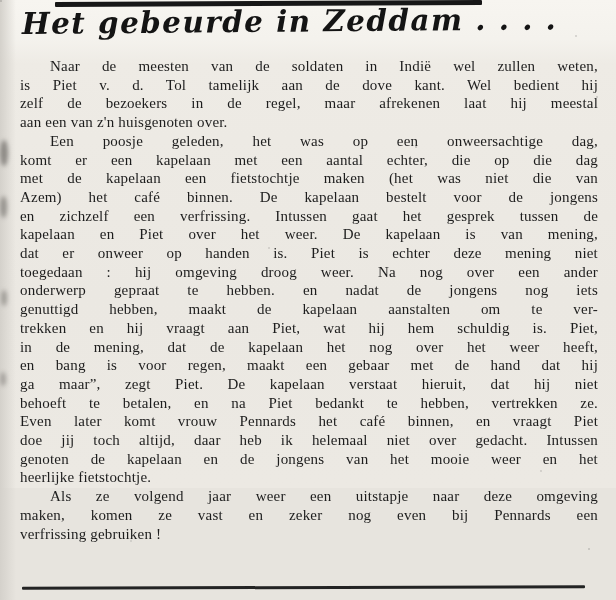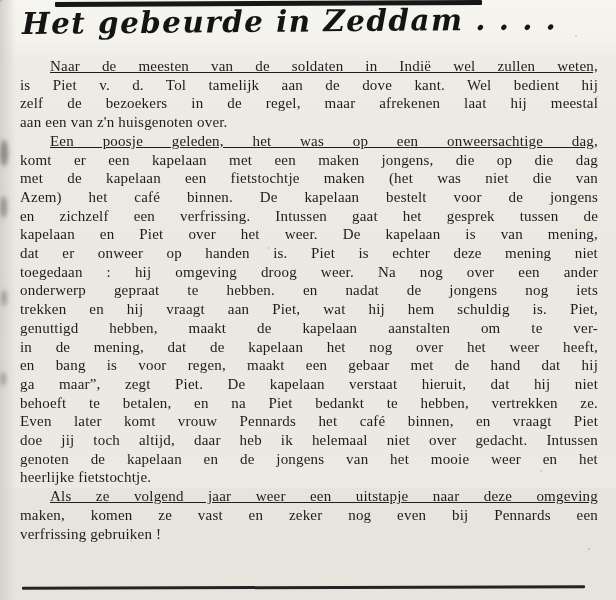--- a/index.html
+++ b/index.html
@@ -95,51 +95,51 @@
     width: 578px;
   }
   .line {
     font-size: 15px;
     line-height: 18.7px;
     letter-spacing: 0.2px;
     text-align: justify;
     text-align-last: justify;
     color: #1d1d1d;
   }
-  .line.indent { text-indent: 30px; text-decoration: underline; }
+  .line.indent { text-indent: 30px; }
   .line.last   { text-align-last: left; }
 </style>
 </head>
 <body>
 
 <div class="clipping">
   <div class="edge-strip"></div>
   <div class="smudge s1"></div>
   <div class="smudge s2"></div>
   <div class="smudge s3"></div>
   <div class="smudge s4"></div>
   <div class="specks"></div>
   <div class="top-rule"></div>
   <h1 class="headline">Het gebeurde in Zeddam . . . .</h1>
   <div class="article-body">
       <div class="line indent">Naar de meesten van de soldaten in Indië wel zullen weten,</div>
       <div class="line">is Piet v. d. Tol tamelijk aan de dove kant. Wel bedient hij</div>
       <div class="line">zelf de bezoekers in de regel, maar afrekenen laat hij meestal</div>
       <div class="line last">aan een van z'n huisgenoten over.</div>
       <div class="line indent">Een poosje geleden, het was op een onweersachtige dag,</div>
-      <div class="line">komt er een kapelaan met een maken jongens, die op die dag</div>
+      <div class="line">komt er een kapelaan met een aantal echter, die op die dag</div>
       <div class="line">met de kapelaan een fietstochtje maken (het was niet die van</div>
       <div class="line">Azem) het café binnen. De kapelaan bestelt voor de jongens</div>
       <div class="line">en zichzelf een verfrissing. Intussen gaat het gesprek tussen de</div>
       <div class="line">kapelaan en Piet over het weer. De kapelaan is van mening,</div>
       <div class="line">dat er onweer op handen is. Piet is echter deze mening niet</div>
       <div class="line">toegedaan : hij omgeving droog weer. Na nog over een ander</div>
       <div class="line">onderwerp gepraat te hebben. en nadat de jongens nog iets</div>
+      <div class="line">genuttigd hebben, maakt de kapelaan aanstalten om te ver-</div>
       <div class="line">trekken en hij vraagt aan Piet, wat hij hem schuldig is. Piet,</div>
-      <div class="line">genuttigd hebben, maakt de kapelaan aanstalten om te ver-</div>
       <div class="line">in de mening, dat de kapelaan het nog over het weer heeft,</div>
       <div class="line">en bang is voor regen, maakt een gebaar met de hand dat hij</div>
       <div class="line">ga maar”, zegt Piet. De kapelaan verstaat hieruit, dat hij niet</div>
       <div class="line">behoeft te betalen, en na Piet bedankt te hebben, vertrekken ze.</div>
       <div class="line">Even later komt vrouw Pennards het café binnen, en vraagt Piet</div>
       <div class="line">doe jij toch altijd, daar heb ik helemaal niet over gedacht. Intussen</div>
       <div class="line">genoten de kapelaan en de jongens van het mooie weer en het</div>
       <div class="line last">heerlijke fietstochtje.</div>
       <div class="line indent">Als ze volgend jaar weer een uitstapje naar deze omgeving</div>
       <div class="line">maken, komen ze vast en zeker nog even bij Pennards een</div>

